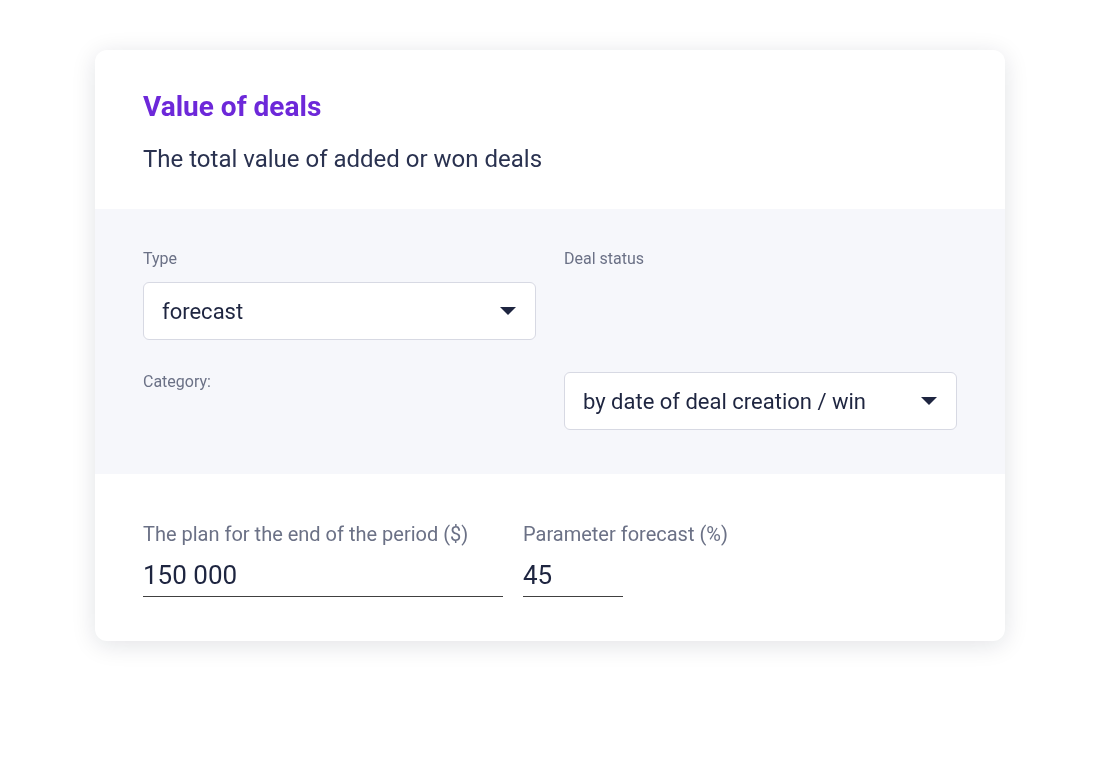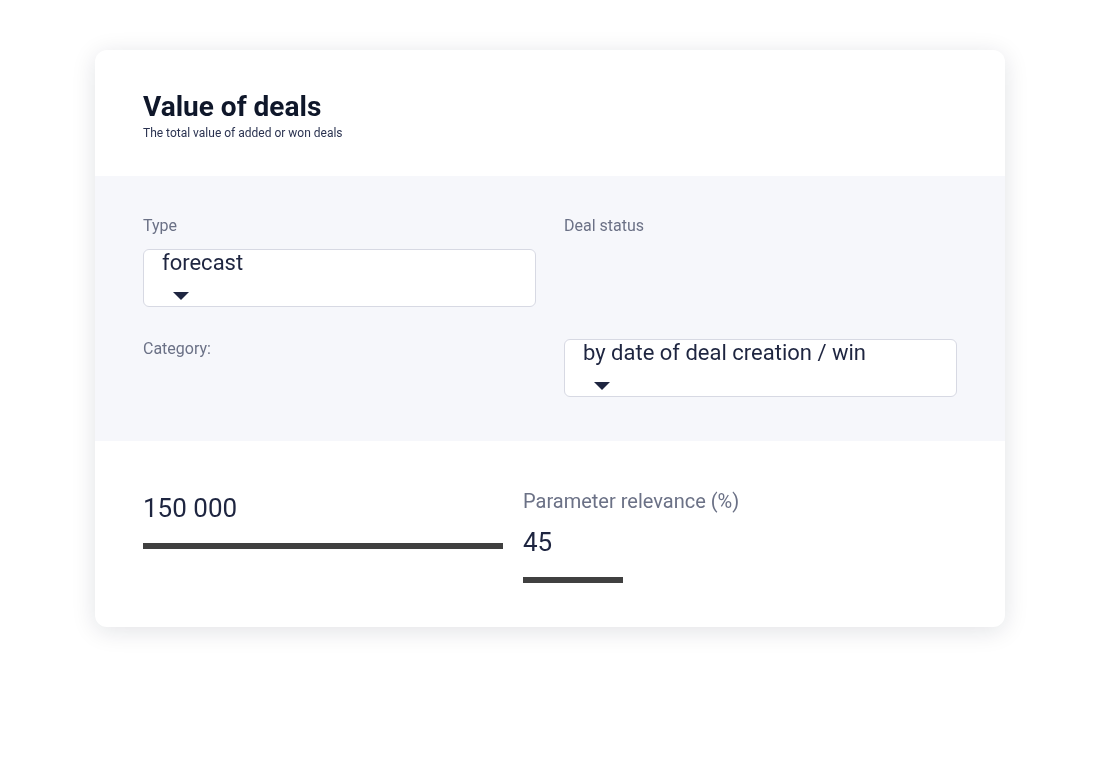--- a/index.html
+++ b/index.html
@@ -18,25 +18,25 @@
     border-radius: 12px;
     box-shadow: 0 4px 24px rgba(20, 25, 50, 0.12);
     overflow: hidden;
   }
   .card-header {
     padding: 40px 48px 36px 48px;
   }
   .card-title {
     font-size: 28px;
     font-weight: 700;
-    color: #0f172a;
-    margin-bottom: 3px;
+    color: #6d28d9;
+    margin-bottom: 22px;
   }
   .card-subtitle {
-    font-size: 12px;
+    font-size: 24px;
     color: #2a3250;
   }
   .filters-section {
     background: #f6f7fb;
     padding: 40px 48px 44px 48px;
     display: grid;
     grid-template-columns: 1fr 1fr;
     column-gap: 28px;
     row-gap: 32px;
   }
@@ -49,23 +49,23 @@
     color: #6b7186;
     margin-bottom: 14px;
   }
   .select-wrap {
     position: relative;
     background: #ffffff;
     border: 1px solid #d7d9e3;
     border-radius: 6px;
     height: 58px;
     display: flex;
+    align-items: center;
     padding: 0 18px;
     cursor: pointer;
-    flex-direction: column;
   }
   .select-value {
     font-size: 22px;
     color: #1e2540;
     flex: 1;
     white-space: nowrap;
     overflow: hidden;
     text-overflow: ellipsis;
   }
   .caret {
@@ -82,22 +82,22 @@
     flex-direction: column;
   }
   .plan-label {
     font-size: 20px;
     color: #6b7186;
     margin-bottom: 10px;
     white-space: nowrap;
   }
   .plan-value-wrap {
     border: none;
-    border-bottom: 6px solid #404040;
-    padding: 4px 0 20px 0;
+    border-bottom: 1px solid #404040;
+    padding: 4px 0 6px 0;
     display: inline-block;
   }
   .plan-value {
     font-size: 26px;
     color: #1e2540;
     background: transparent;
     border: none;
     outline: none;
     font-family: inherit;
     width: 100%;
@@ -146,27 +146,28 @@
             </svg>
         </span>
       </div>
     </div>
 
   </div>
 
   <div class="plan-section">
 
     <div class="plan-field">
+      <span class="plan-label">The plan for the end of the period ($)</span>
       <span class="plan-value-wrap wide">
         <input class="plan-value" type="text" value="150 000" style="">
       </span>
     </div>
 
     <div class="plan-field">
-      <span class="plan-label">Parameter relevance (%)</span>
+      <span class="plan-label">Parameter forecast (%)</span>
       <span class="plan-value-wrap narrow">
         <input class="plan-value" type="text" value="45" style="">
       </span>
     </div>
 
   </div>
 
 </div>
 
 </body></html>

